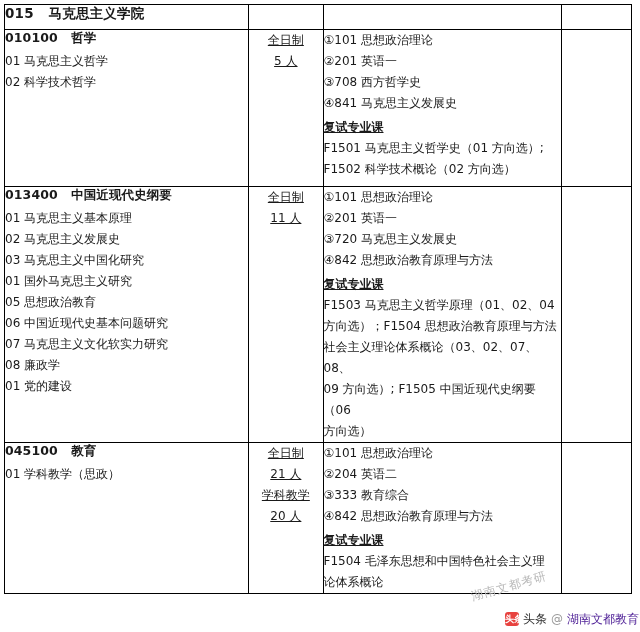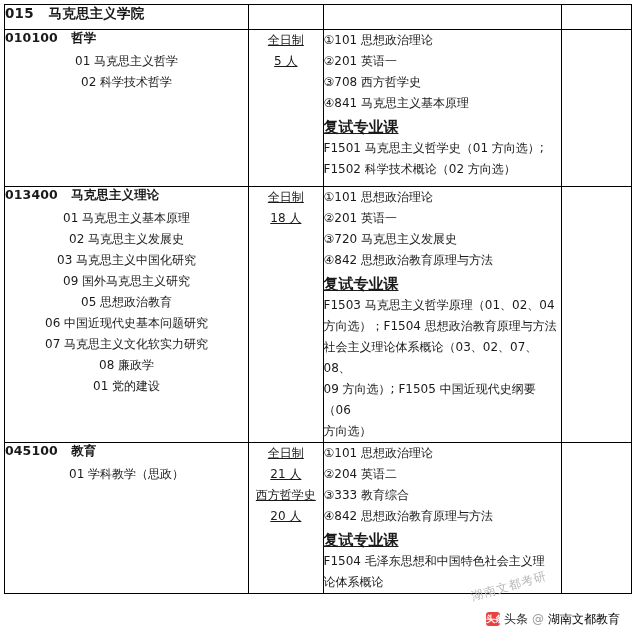--- a/index.html
+++ b/index.html
@@ -61,34 +61,33 @@
   .major-head {
     font-size: 12.5px;
     font-weight: bold;
     margin-bottom: 4px;
     letter-spacing: 0.1px;
   }
   .dir-line {
     font-size: 12px;
     line-height: 21px;
     white-space: nowrap;
-    text-align: center;
   }
   .enroll-line {
     font-size: 12px;
     line-height: 21px;
     white-space: nowrap;
     text-decoration: underline;
   }
   .subj-line {
     font-size: 12px;
     line-height: 21px;
   }
   .subj-title {
-    font-size: 15px;
+    font-size: 12px;
     font-weight: bold;
     line-height: 21px;
     margin-top: 3px;
     text-decoration: underline;
   }
   .retest-line {
     font-size: 12px;
     line-height: 21px;
   }
   .spacer-sm { height: 6px; }
@@ -109,21 +108,21 @@
   .bottom-bar {
     position: absolute;
     left: 0;
     bottom: 0;
     width: 640px;
     height: 26px;
     background: #ffffff;
     display: flex;
     align-items: center;
     justify-content: flex-end;
-    padding-right: 20px;
+    padding-right: 1px;
     box-sizing: border-box;
   }
   .tt-logo {
     display: inline-flex;
     align-items: center;
     font-size: 12px;
     color: #333;
     white-space: nowrap;
   }
   .tt-mark {
@@ -136,21 +135,21 @@
     line-height: 14px;
     text-align: center;
     margin-right: 4px;
     font-weight: bold;
   }
   .tt-sep {
     margin: 0 4px;
     color: #999;
   }
   .tt-account {
-    color: #000000;
+    color: #4c1d95;
   }
 </style>
 </head>
 <body>
 
 <div id="page">
 
   <table class="doc">
     <colgroup>
       <col class="col-a">
@@ -180,48 +179,48 @@
           <div class="dir-line">02 科学技术哲学</div>
         </td>
         <td class="cell-pad-center">
           <div class="enroll-line">全日制</div>
           <div class="enroll-line">5 人</div>
         </td>
         <td class="cell-pad">
           <div class="subj-line">①101 思想政治理论</div>
           <div class="subj-line">②201 英语一</div>
           <div class="subj-line">③708 西方哲学史</div>
-          <div class="subj-line">④841 马克思主义基本原理</div>
+          <div class="subj-line">④841 马克思主义发展史</div>
           <div class="subj-title">复试专业课</div>
           <div class="retest-line">F1501 马克思主义哲学史（01 方向选）;</div>
           <div class="retest-line">F1502 科学技术概论（02 方向选）</div>
           <div class="spacer-sm"></div>
         </td>
         <td></td>
       </tr>
 
       <tr>
         <td class="cell-pad">
           <div class="major-head">
             <span>013400</span>
-            &nbsp;&nbsp;<span>马克思主义理论</span>
+            &nbsp;&nbsp;<span>中国近现代史纲要</span>
           </div>
           <div class="dir-line">01 马克思主义基本原理</div>
           <div class="dir-line">02 马克思主义发展史</div>
           <div class="dir-line">03 马克思主义中国化研究</div>
-          <div class="dir-line">09 国外马克思主义研究</div>
+          <div class="dir-line">01 国外马克思主义研究</div>
           <div class="dir-line">05 思想政治教育</div>
           <div class="dir-line">06 中国近现代史基本问题研究</div>
           <div class="dir-line">07 马克思主义文化软实力研究</div>
           <div class="dir-line">08 廉政学</div>
           <div class="dir-line">01 党的建设</div>
         </td>
         <td class="cell-pad-center">
           <div class="enroll-line">全日制</div>
-          <div class="enroll-line">18 人</div>
+          <div class="enroll-line">11 人</div>
         </td>
         <td class="cell-pad">
           <div class="subj-line">①101 思想政治理论</div>
           <div class="subj-line">②201 英语一</div>
           <div class="subj-line">③720 马克思主义发展史</div>
           <div class="subj-line">④842 思想政治教育原理与方法</div>
           <div class="subj-title">复试专业课</div>
           <div class="retest-line">F1503 马克思主义哲学原理（01、02、04</div>
           <div class="retest-line">方向选）；F1504 思想政治教育原理与方法</div>
           <div class="retest-line">社会主义理论体系概论（03、02、07、08、</div>
@@ -235,21 +234,21 @@
         <td class="cell-pad">
           <div class="major-head">
             <span>045100</span>
             &nbsp;&nbsp;<span>教育</span>
           </div>
           <div class="dir-line">01 学科教学（思政）</div>
         </td>
         <td class="cell-pad-center">
           <div class="enroll-line">全日制</div>
           <div class="enroll-line">21 人</div>
-          <div class="enroll-line">西方哲学史</div>
+          <div class="enroll-line">学科教学</div>
           <div class="enroll-line">20 人</div>
         </td>
         <td class="cell-pad">
           <div class="subj-line">①101 思想政治理论</div>
           <div class="subj-line">②204 英语二</div>
           <div class="subj-line">③333 教育综合</div>
           <div class="subj-line">④842 思想政治教育原理与方法</div>
           <div class="subj-title">复试专业课</div>
           <div class="retest-line">F1504 毛泽东思想和中国特色社会主义理</div>
           <div class="retest-line">论体系概论</div>

